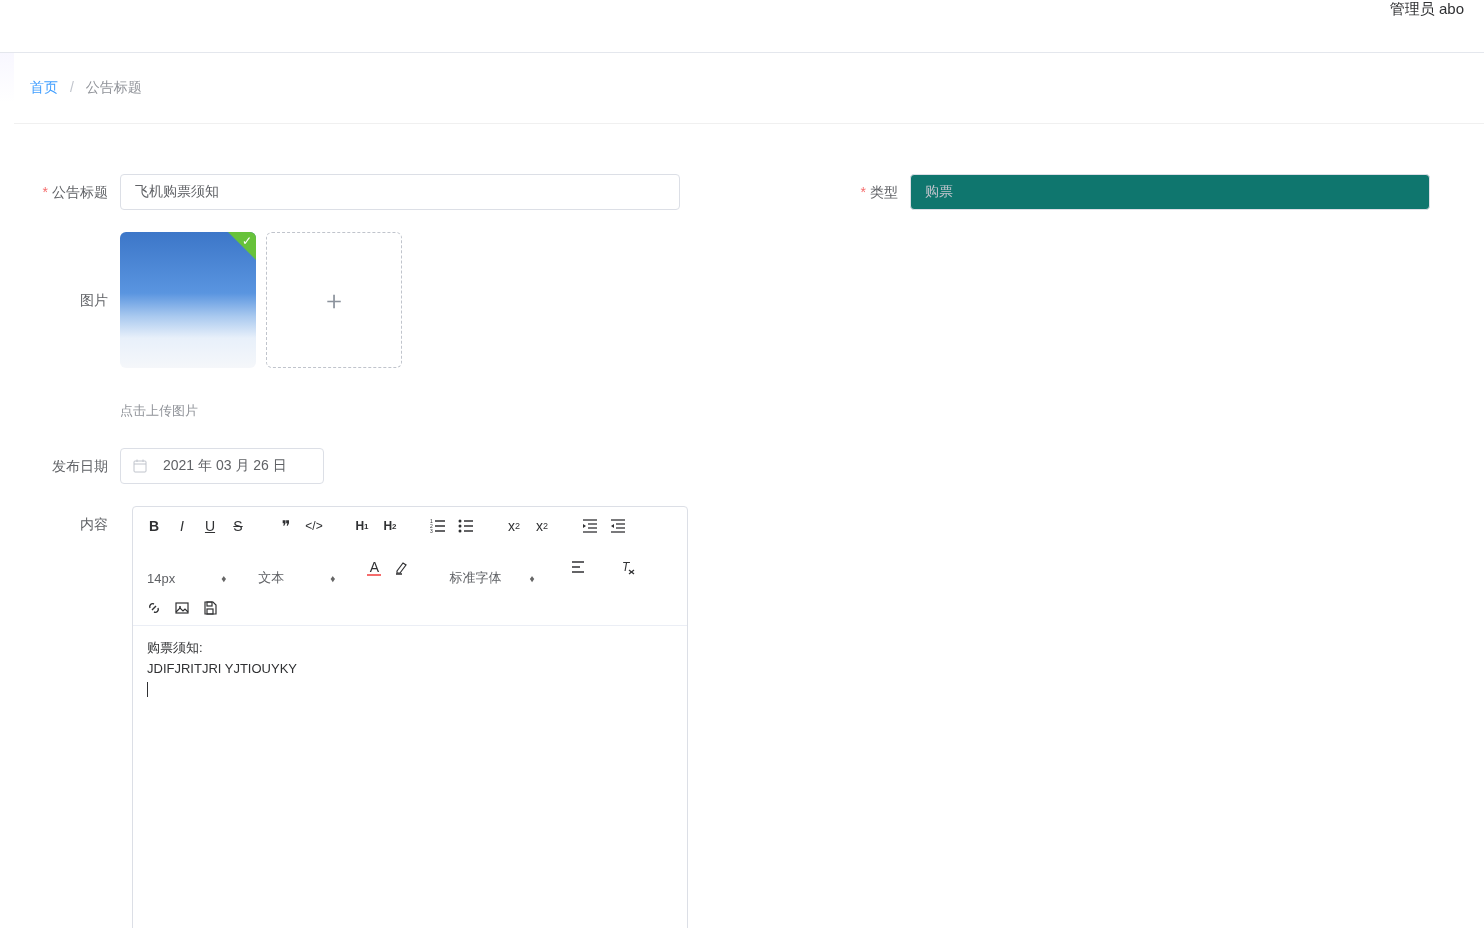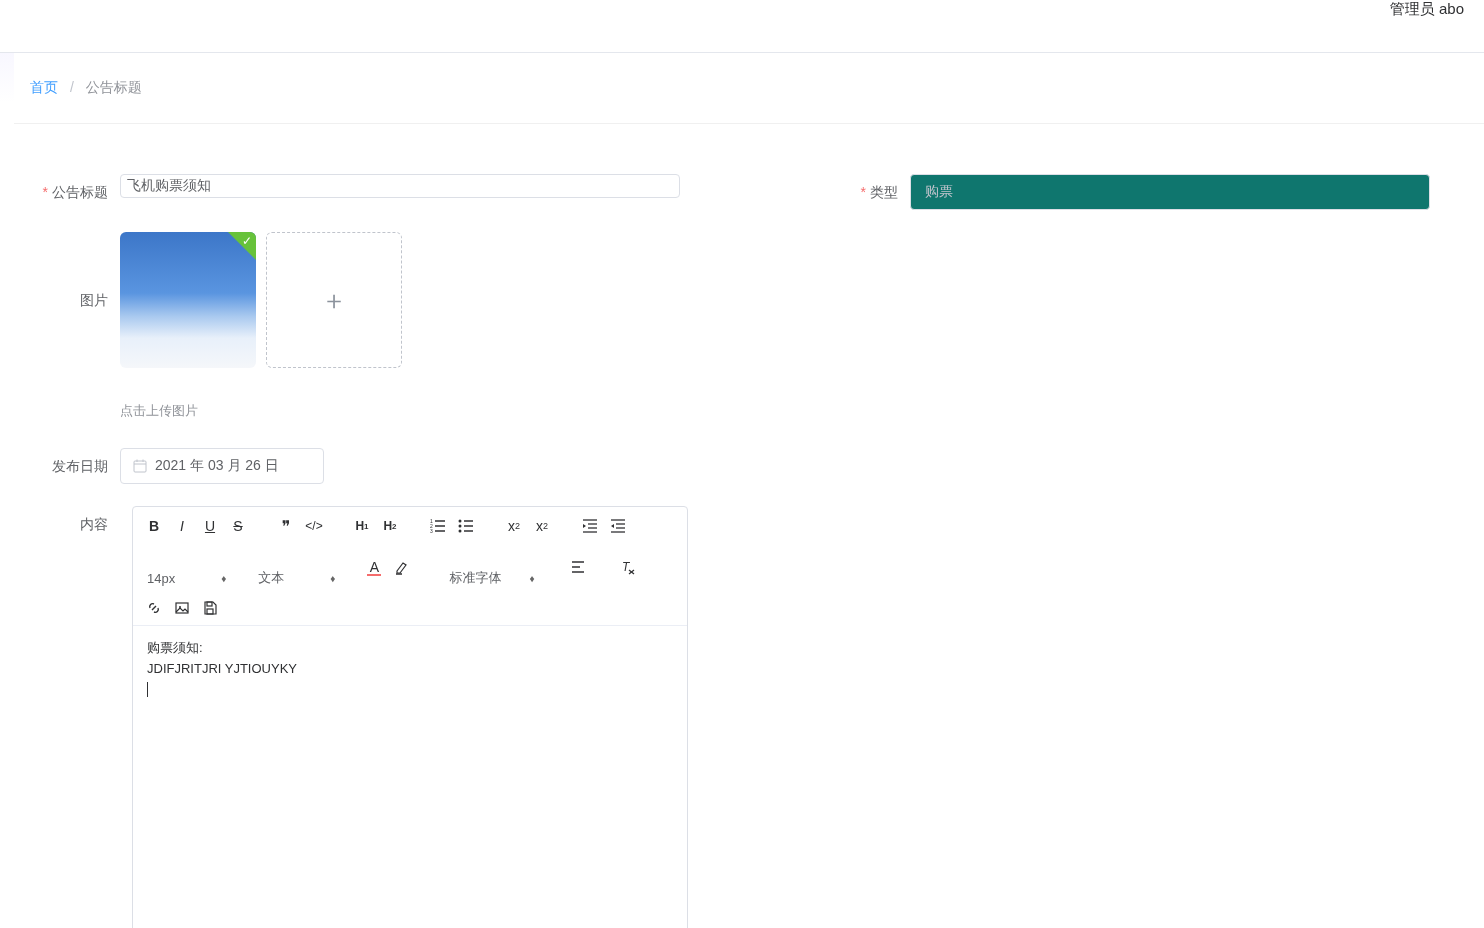--- a/index.html
+++ b/index.html
@@ -51,24 +51,24 @@
   width: 90px;
   text-align: right;
   padding-right: 12px;
   color: #606266;
   font-size: 14px;
   line-height: 36px;
   flex-shrink: 0;
 }
 .form-label .required { color: #f56c6c; margin-right: 4px; }
 .text-input {
-  height: 24px;
+  height: 36px;
   border: 1px solid #dcdfe6;
   border-radius: 4px;
-  padding: 0 6px;
+  padding: 0 14px;
   font-size: 14px;
   color: #606266;
   outline: none;
   background: #fff;
 }
 .title-input { width: 560px; }
 .type-group { margin-left: 140px; }
 .select-input {
   height: 36px;
   border: 1px solid #dcdfe6;
@@ -124,21 +124,21 @@
 .image-hint { margin-top: 34px; margin-left: 90px; color: #909399; font-size: 13px; }
 .date-input {
   display: inline-flex;
   align-items: center;
   height: 36px;
   border: 1px solid #dcdfe6;
   border-radius: 4px;
   padding: 0 12px;
   background: #fff;
   cursor: pointer;
-  gap: 8px;
+  gap: 16px;
   width: 204px;
 }
 .date-input .cal-icon { color: #c0c4cc; font-size: 14px; }
 .editor-group { display: flex; align-items: flex-start; gap: 12px; }
 .editor-wrap {
   width: 556px;
   border: 1px solid #dcdfe6;
   border-radius: 4px;
   background: #fff;
 }

